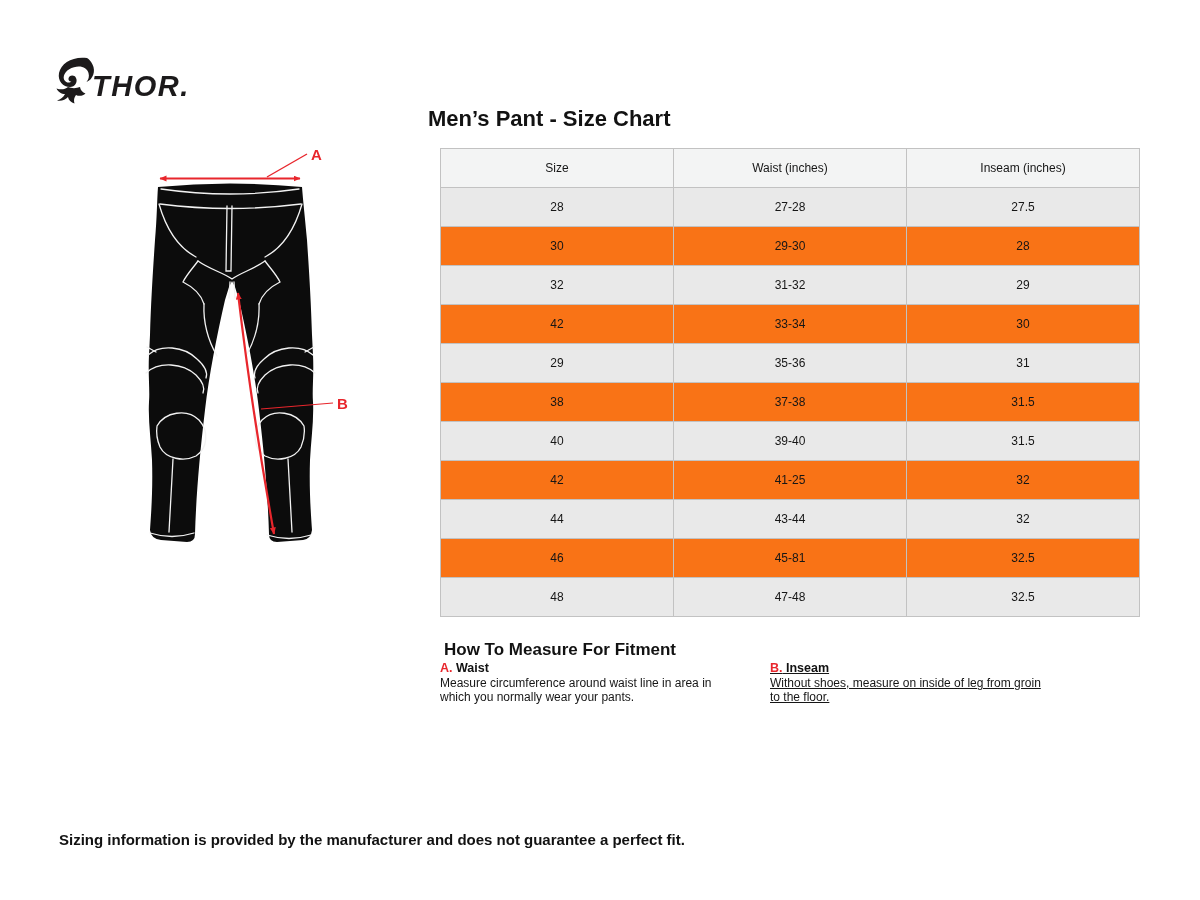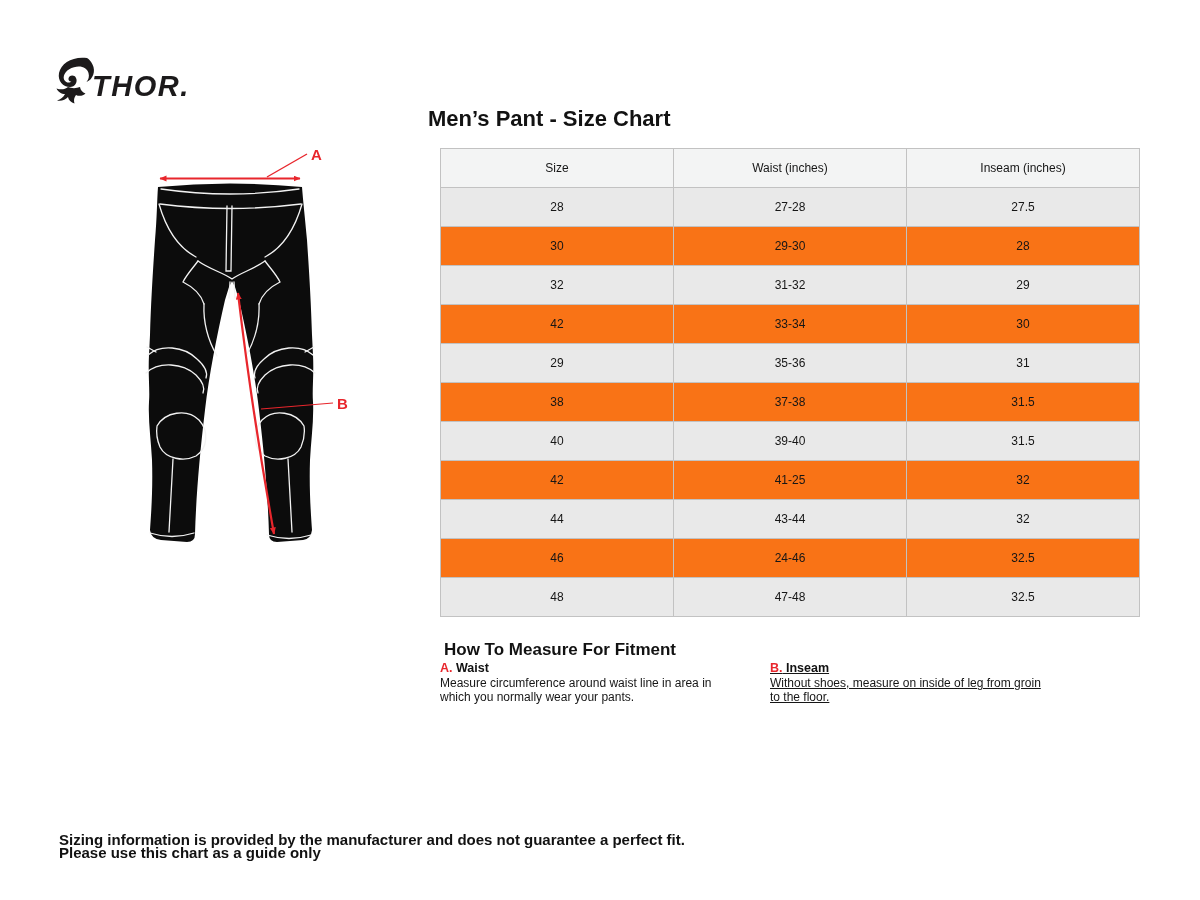--- a/index.html
+++ b/index.html
@@ -184,21 +184,21 @@
         <td>41-25</td>
         <td>32</td>
       </tr>
       <tr>
         <td>44</td>
         <td>43-44</td>
         <td>32</td>
       </tr>
       <tr>
         <td>46</td>
-        <td>24-46</td>
+        <td>45-81</td>
         <td>32.5</td>
       </tr>
       <tr>
         <td>48</td>
         <td>47-48</td>
         <td>32.5</td>
       </tr>
     </tbody>
   </table>
 
@@ -215,16 +215,15 @@
   <div class="measure-item col-b">
     <p class="measure-label">
       <span class="letter">B.</span>
       <span>Inseam</span>
     </p>
     <p class="measure-desc">Without shoes, measure on inside of leg from groin to the floor.</p>
   </div>
 
   <div class="footnote">
     <div>Sizing information is provided by the manufacturer and does not guarantee a perfect fit.</div>
-    <div>Please use this chart as a guide only</div>
   </div>
 
 </div>
 
 </body></html>

